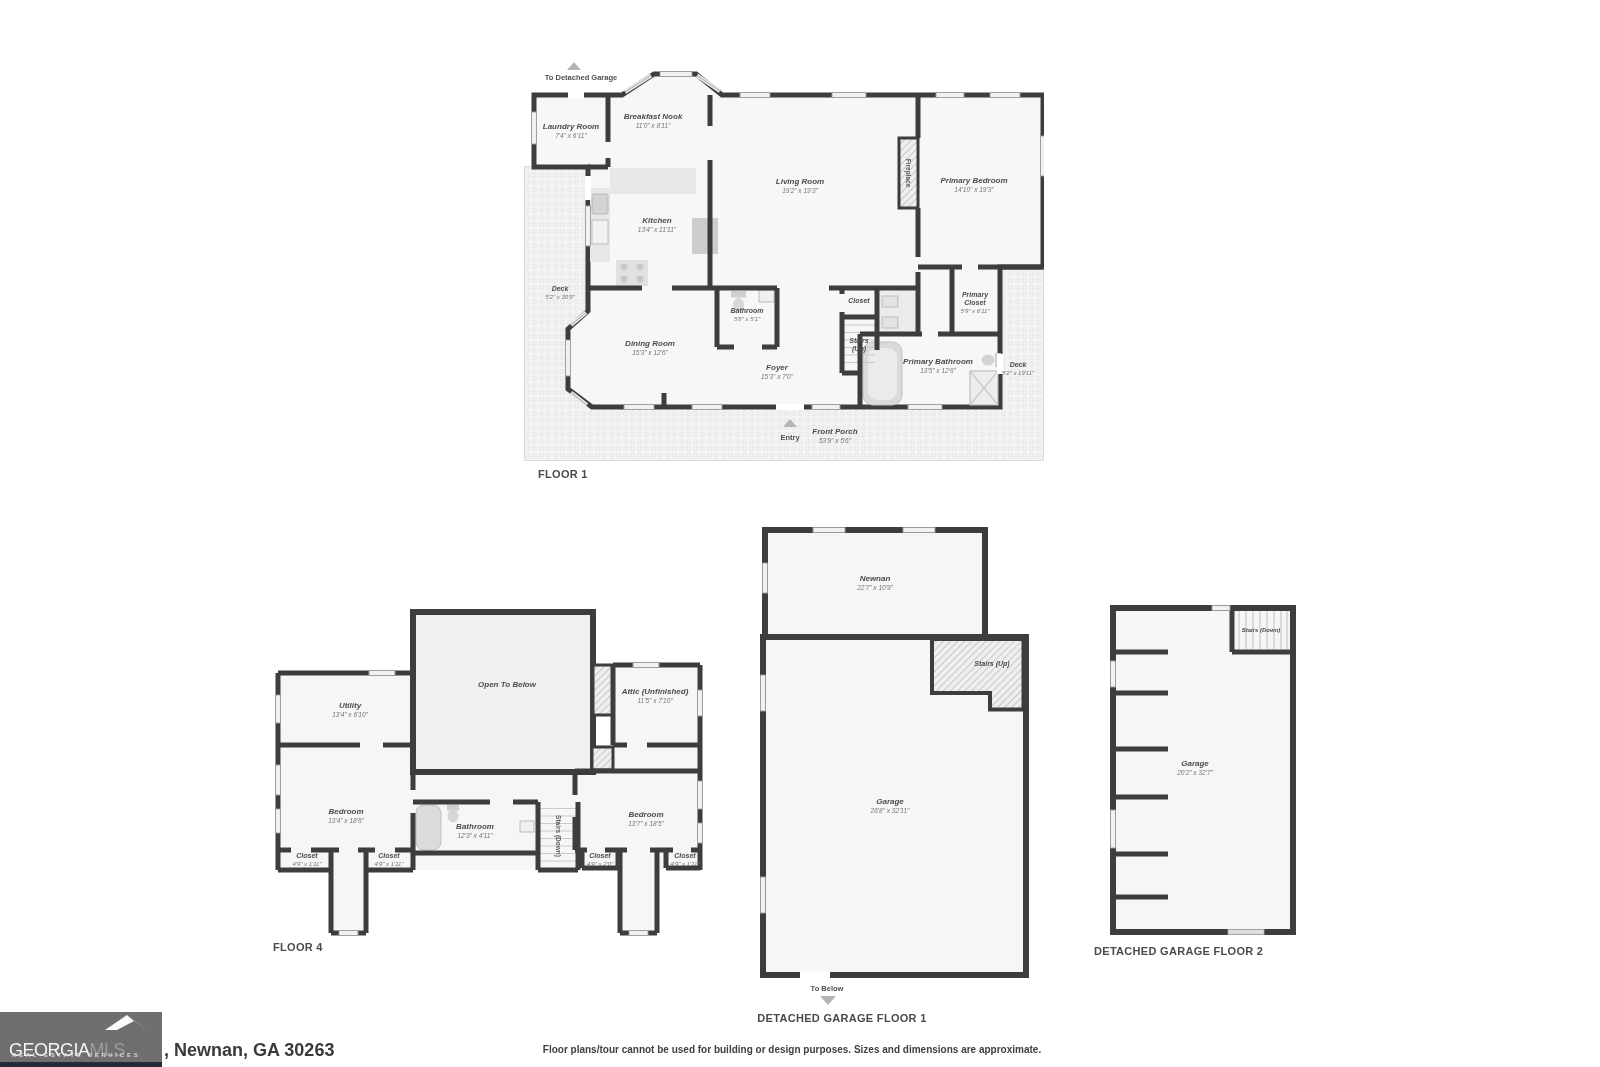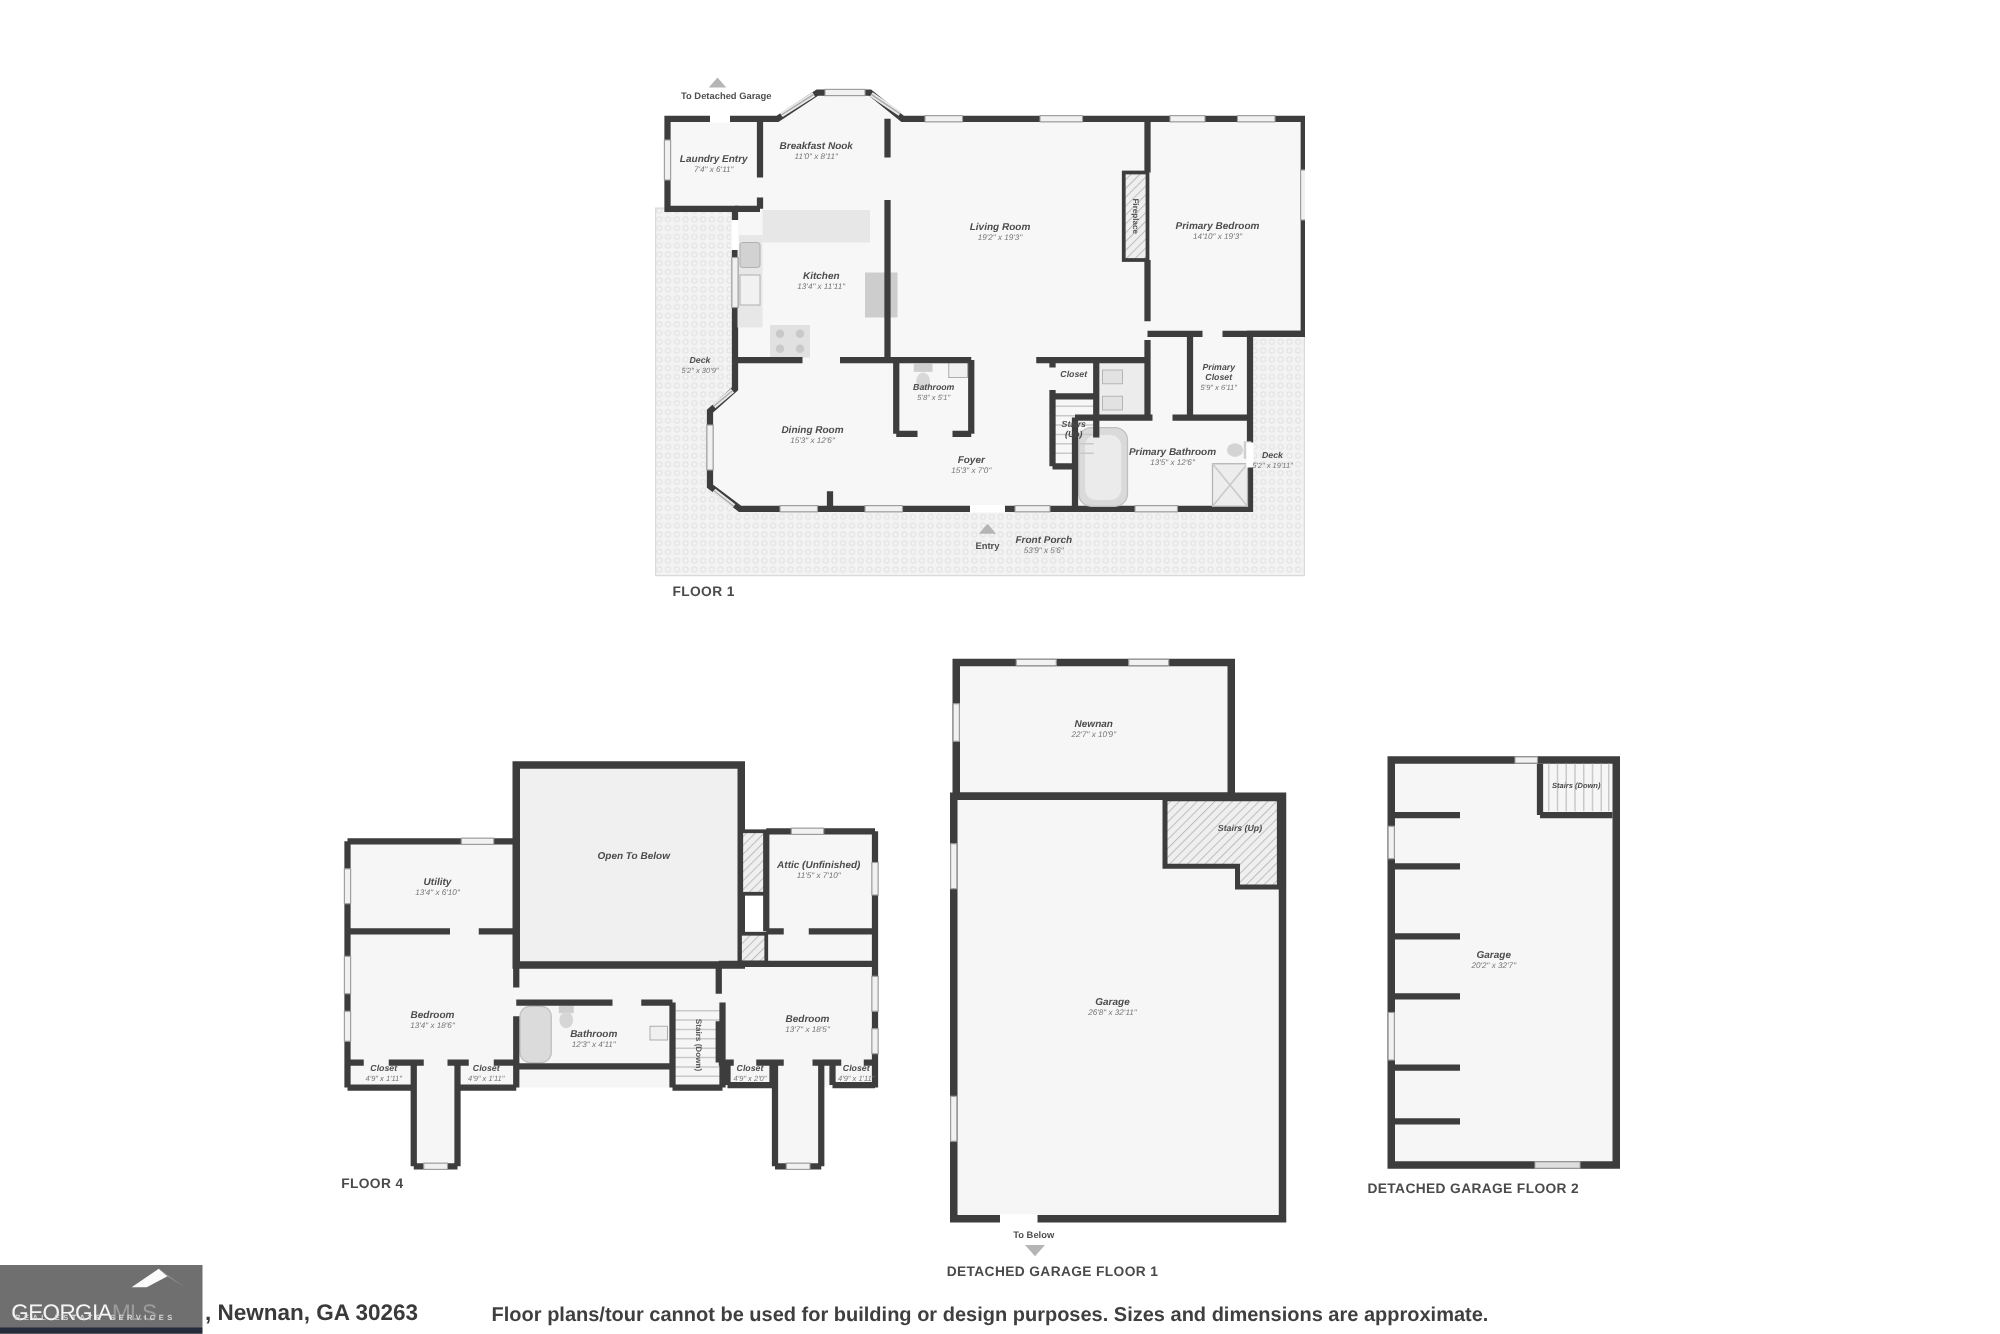--- a/index.html
+++ b/index.html
@@ -13,21 +13,21 @@
   .rdims{font-size:6.5px;color:#757575;white-space:nowrap;margin-top:1px;line-height:1.1;}
   .sm .rname{font-size:7px;}
   .sm .rdims{font-size:6px;}
   .anno{position:absolute;transform:translate(-50%,-50%);font-size:7.5px;font-weight:bold;
         color:#4f4f4f;white-space:nowrap;z-index:5;text-align:center;}
   .vlabel{position:absolute;transform:translate(-50%,-50%);writing-mode:vertical-rl;
           font-size:6.5px;font-weight:bold;color:#5a5a5a;white-space:nowrap;z-index:5;}
   .plan-title{position:absolute;font-size:11px;font-weight:bold;color:#4a4a4a;
               letter-spacing:.3px;white-space:nowrap;z-index:5;}
   .disclaimer{position:absolute;left:392px;top:1044px;width:800px;text-align:center;
-              font-size:16px;font-weight:bold;color:#3f3f3f;}
+              font-size:10px;font-weight:bold;color:#3f3f3f;}
   .address{position:absolute;left:164px;top:1040px;font-size:18px;font-weight:bold;color:#3a3a3a;}
   .logo{position:absolute;left:0;top:1012px;width:162px;height:55px;background:#6f6f6f;overflow:hidden;}
   .logo .brand{position:absolute;left:9px;top:29px;font-size:18px;letter-spacing:-.5px;line-height:1;}
   .logo .b1{color:#f4f4f4;}
   .logo .b2{color:#9b9b9b;}
   .logo .roof{position:absolute;left:103px;top:2px;}
   .logo .tagline{position:absolute;left:12px;top:40px;font-size:6px;letter-spacing:2.8px;
                  color:#d8d8d8;font-weight:bold;white-space:nowrap;}
   .logo .strip{position:absolute;left:0;bottom:0;width:100%;height:5px;background:#262b3b;}
 </style>
@@ -123,21 +123,21 @@
     <g>
       <path d="M101 32 L127 15.5 M173 15.5 L196 31 M47 265 L62 252.5 M47 332.5 L63 345" stroke="#e8e8e8" stroke-width="4" fill="none"></path>
       <path d="M101 32 L127 15.5 M173 15.5 L196 31 M47 265 L62 252.5 M47 332.5 L63 345" stroke="#a8a8a8" stroke-width="1" fill="none"></path>
     </g>
     <polygon points="50,2 43,10 57,10" fill="#b5b5b5"></polygon>
     <polygon points="266,359 259,367 273,367" fill="#b5b5b5"></polygon>
   </svg>
 
   <div class="anno" style="left:57px;top:17px">To Detached Garage</div>
   <div class="rlabel" style="left:47px;top:71px">
-    <div class="rname">Laundry Entry</div>
+    <div class="rname">Laundry Room</div>
     <div class="rdims">7'4" x 6'11"</div>
   </div>
   <div class="rlabel" style="left:129px;top:61px">
     <div class="rname">Breakfast Nook</div>
     <div class="rdims">11'0" x 8'11"</div>
   </div>
   <div class="rlabel" style="left:276px;top:126px">
     <div class="rname">Living Room</div>
     <div class="rdims">19'2" x 19'3"</div>
   </div>

